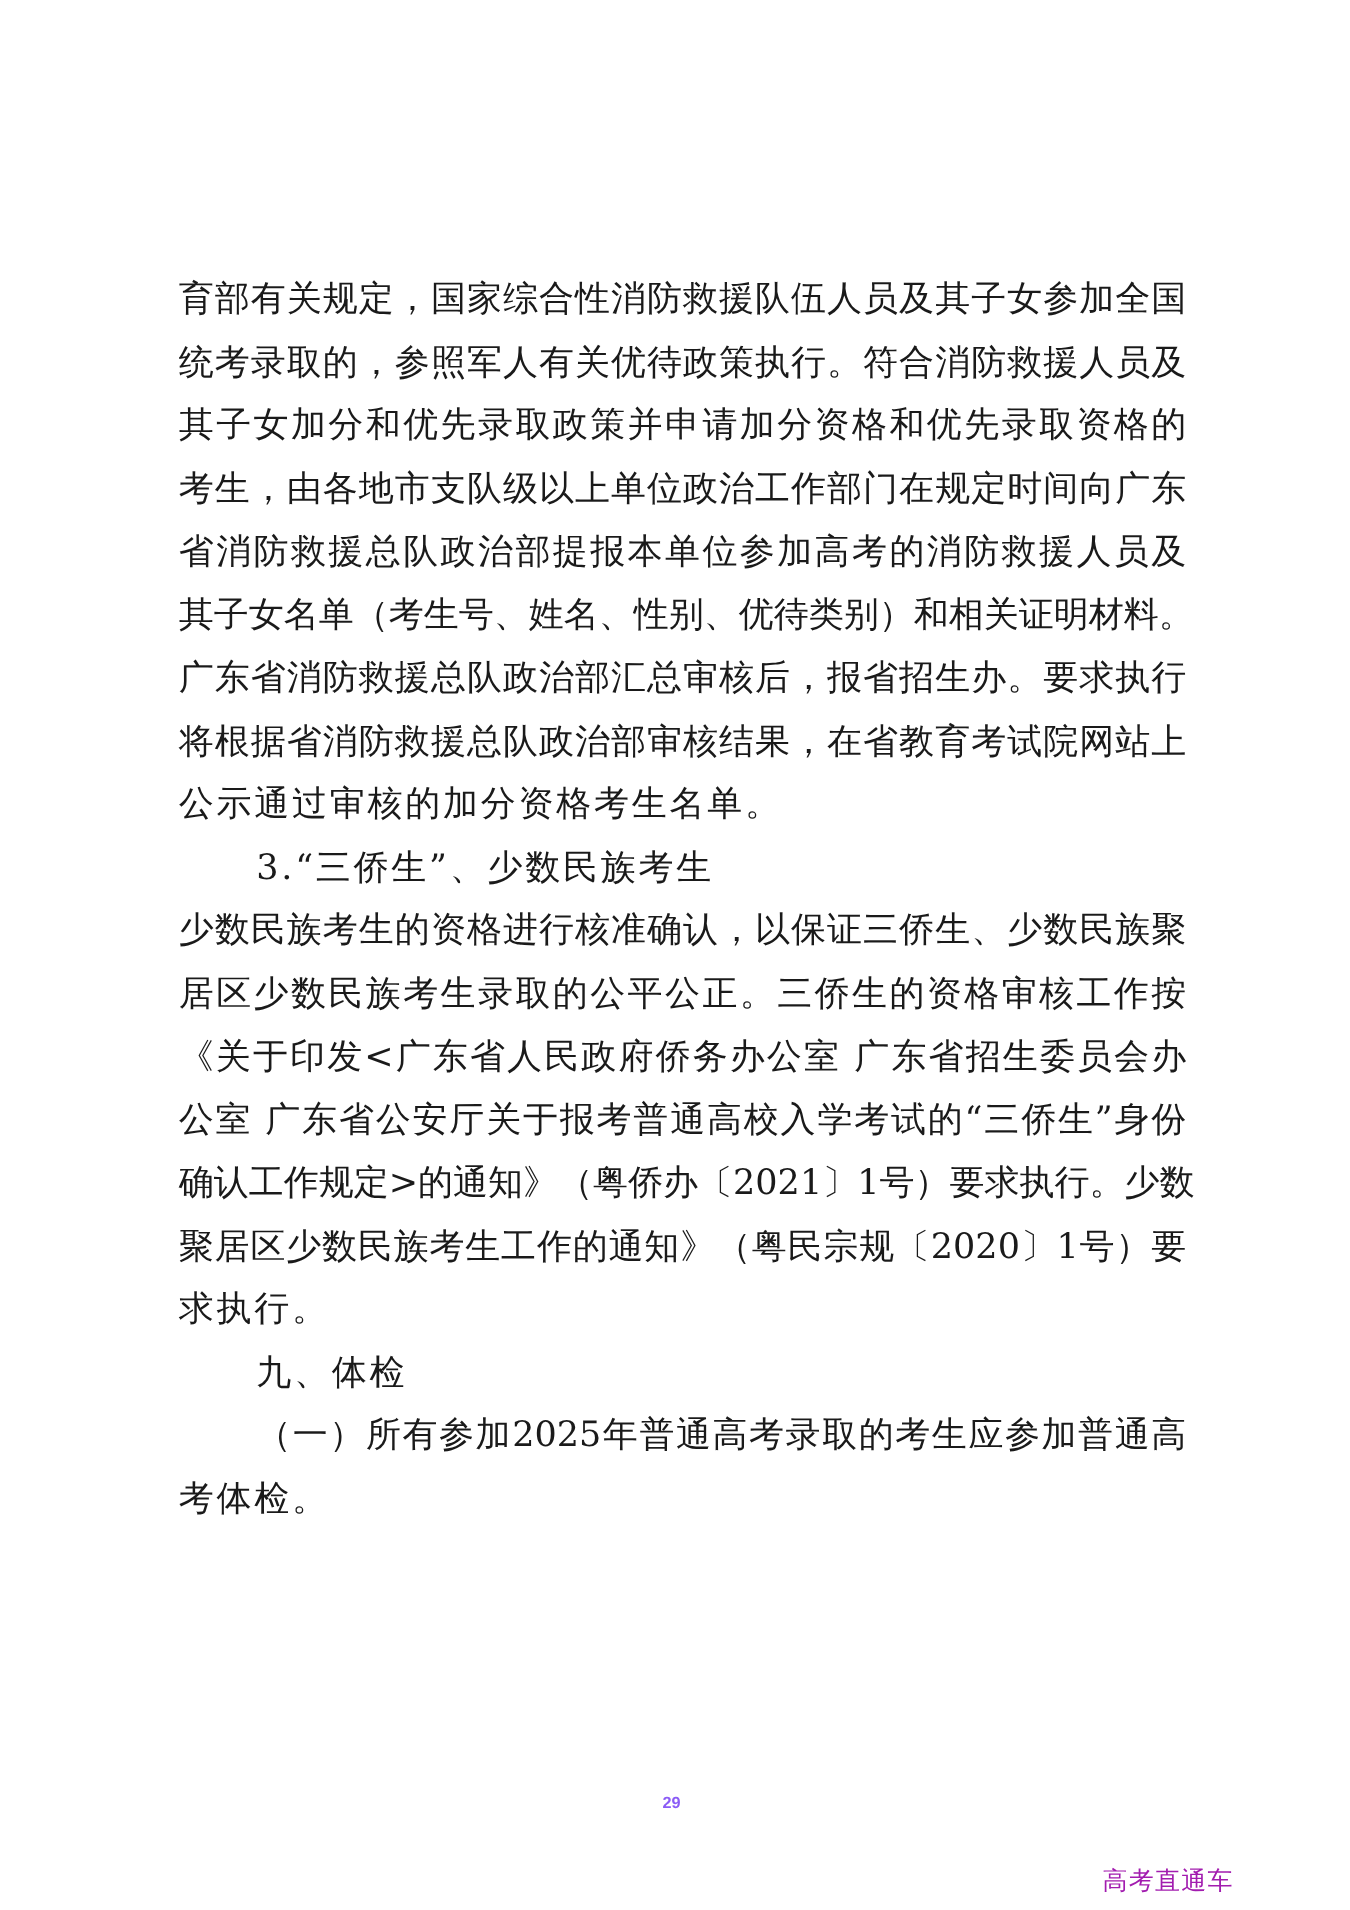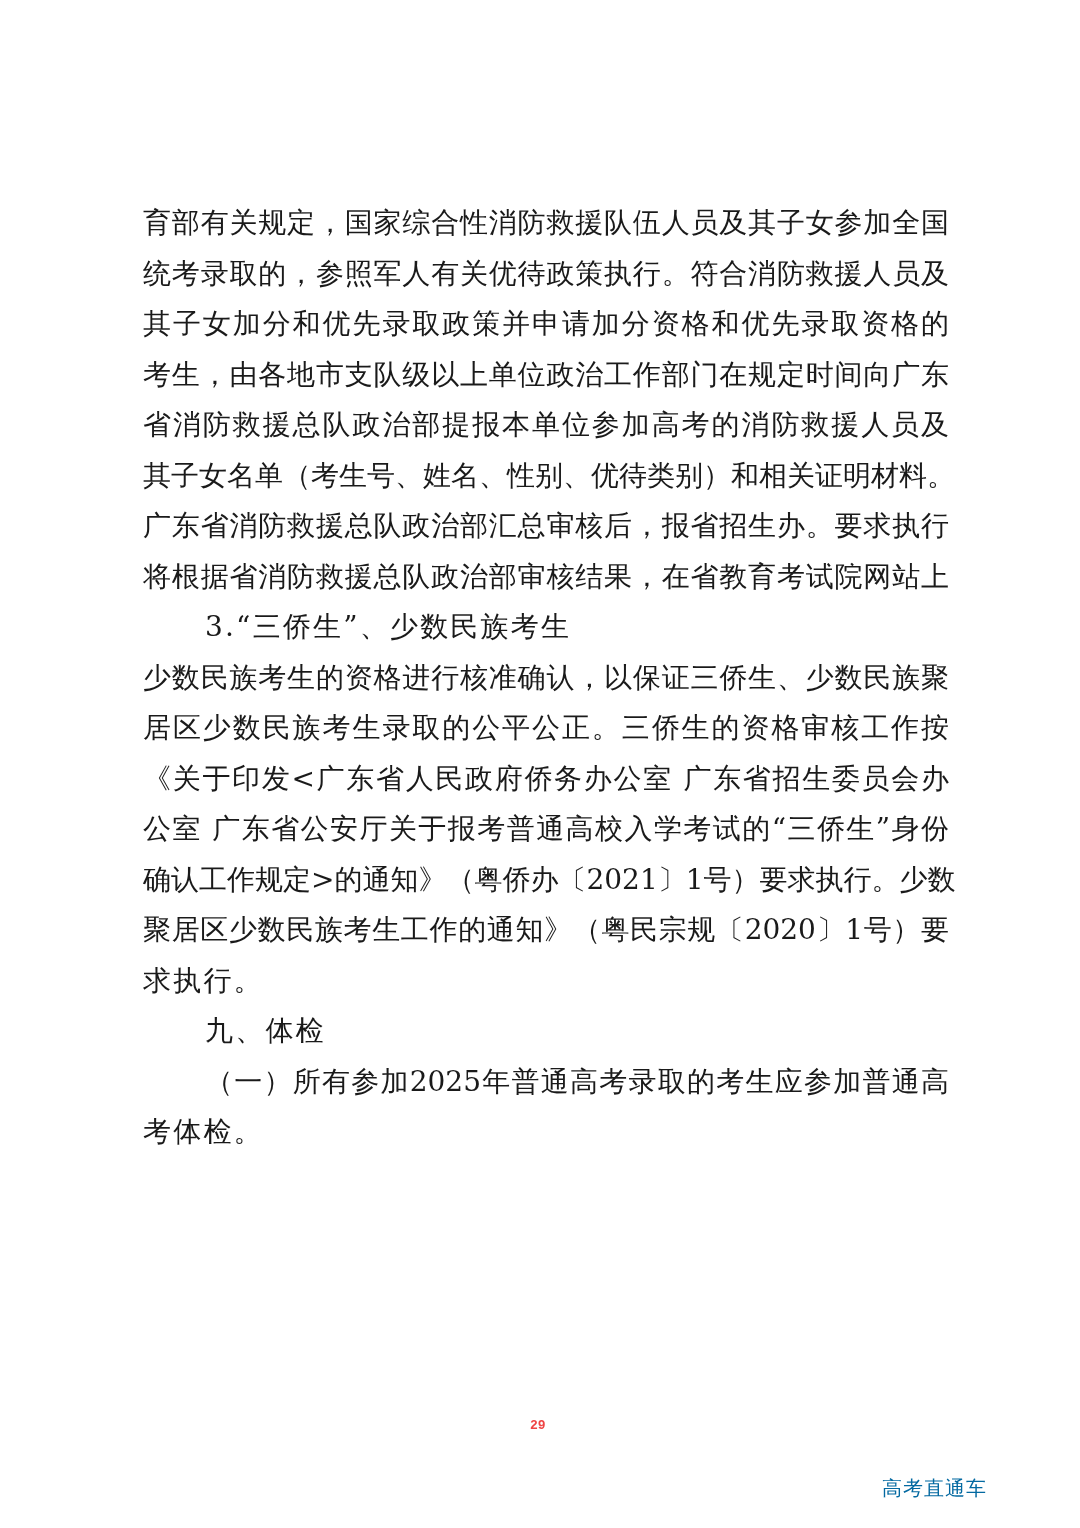--- a/index.html
+++ b/index.html
@@ -1,42 +1,43 @@
 <!DOCTYPE html>
 <html><head>
 <meta charset="utf-8">
 <style>
   html, body { margin: 0; padding: 0; background: #ffffff; }
   body { width: 1080px; height: 1528px; position: relative; overflow: hidden;
          font-family: "DejaVu Serif", "Liberation Serif", serif; color: #1a1a1a; }
-  .page { position: absolute; left: 0; top: 0; width: 1080px; height: 1177px; background: #fff; }
+  .page { position: absolute; left: 0; top: 16px; width: 1080px; height: 1177px; background: #fff; }
   .body-text { position: absolute; left: 143px; top: 198px; width: 806px; }
   .line { height: 50.5px; line-height: 50.5px; font-size: 28px; white-space: nowrap;
           letter-spacing: 2.2px; overflow: visible; }
   .line.justify { text-align: justify; text-align-last: justify; letter-spacing: 0; }
   .line.indent { padding-left: 62px; }
   .line.bold { font-weight: normal; }
   .page-number { position: absolute; left: 530px; top: 1418px; font-size: 13px;
-                 font-family: Liberation Mono, monospace; font-weight: bold; color: #ef4444; }
+                 font-family: Liberation Sans, sans-serif; font-weight: bold; color: #8b5cf6; }
   .watermark { position: absolute; left: 882px; top: 1475px; font-size: 20px;
-               font-family: "DejaVu Sans", sans-serif; color: #0369a1; letter-spacing: 1px; }
+               font-family: "DejaVu Sans", sans-serif; color: #a21caf; letter-spacing: 1px; }
 </style>
 </head>
 <body>
 
 <div class="page">
   <div class="body-text">
     <div class="line justify">育部有关规定，国家综合性消防救援队伍人员及其子女参加全国</div>
     <div class="line justify">统考录取的，参照军人有关优待政策执行。符合消防救援人员及</div>
     <div class="line justify">其子女加分和优先录取政策并申请加分资格和优先录取资格的</div>
     <div class="line justify">考生，由各地市支队级以上单位政治工作部门在规定时间向广东</div>
     <div class="line justify">省消防救援总队政治部提报本单位参加高考的消防救援人员及</div>
     <div class="line justify">其子女名单（考生号、姓名、性别、优待类别）和相关证明材料。</div>
     <div class="line justify">广东省消防救援总队政治部汇总审核后，报省招生办。要求执行</div>
     <div class="line justify">将根据省消防救援总队政治部审核结果，在省教育考试院网站上</div>
+    <div class="line">公示通过审核的加分资格考生名单。</div>
     <div class="line indent bold">3.“三侨生”、少数民族考生</div>
     <div class="line justify">少数民族考生的资格进行核准确认，以保证三侨生、少数民族聚</div>
     <div class="line justify">居区少数民族考生录取的公平公正。三侨生的资格审核工作按</div>
     <div class="line justify">《关于印发&lt;广东省人民政府侨务办公室 广东省招生委员会办</div>
     <div class="line justify">公室 广东省公安厅关于报考普通高校入学考试的“三侨生”身份</div>
     <div class="line justify">确认工作规定&gt;的通知》（粤侨办〔2021〕1号）要求执行。少数</div>
     <div class="line justify">聚居区少数民族考生工作的通知》（粤民宗规〔2020〕1号）要</div>
     <div class="line">求执行。</div>
     <div class="line indent bold">九、体检</div>
     <div class="line justify indent">（一）所有参加2025年普通高考录取的考生应参加普通高</div>

